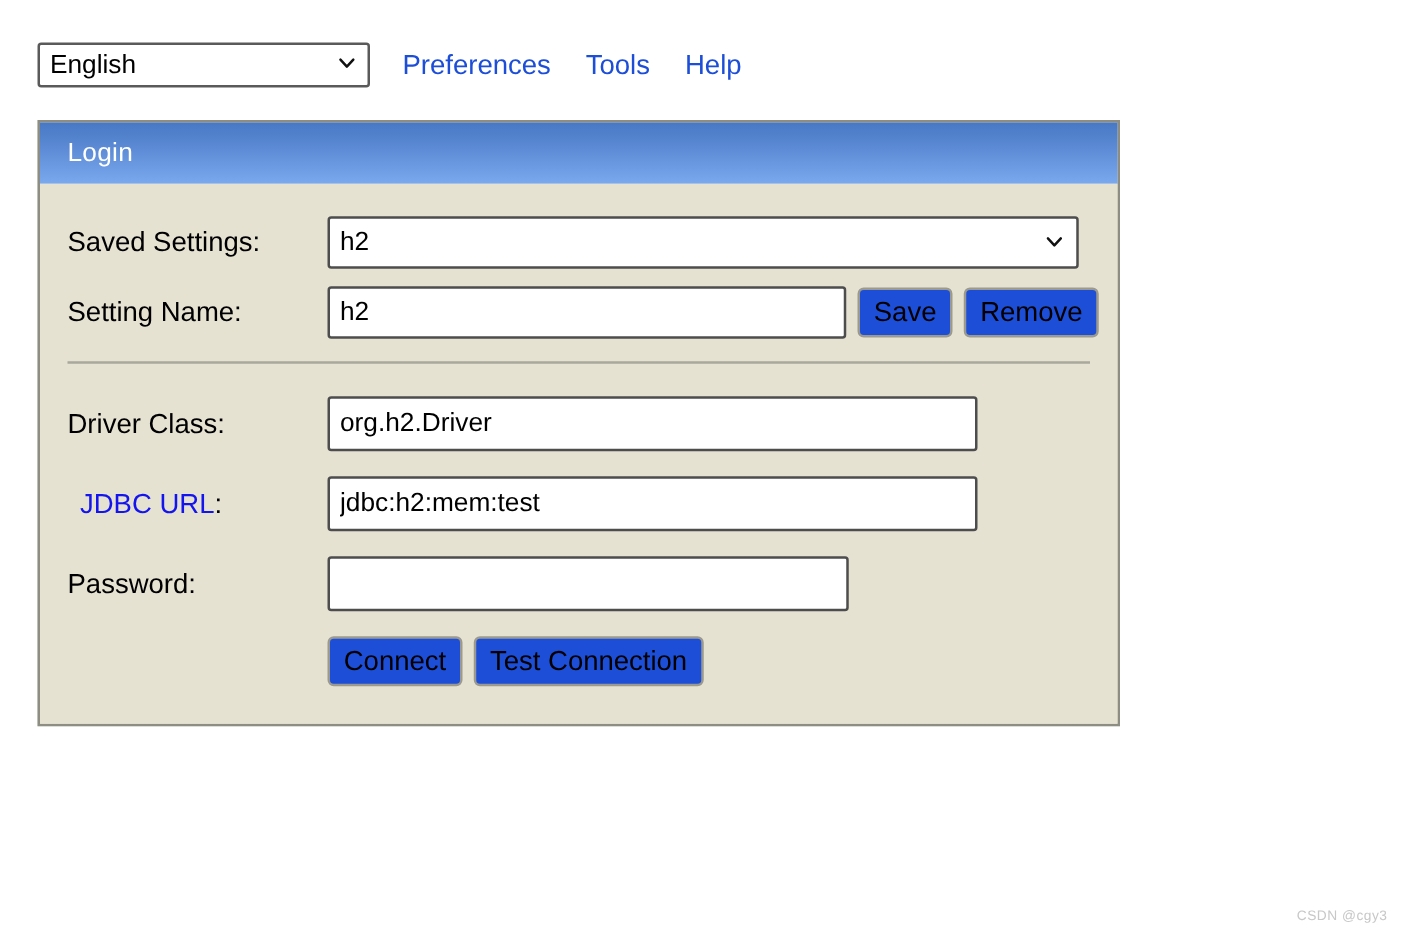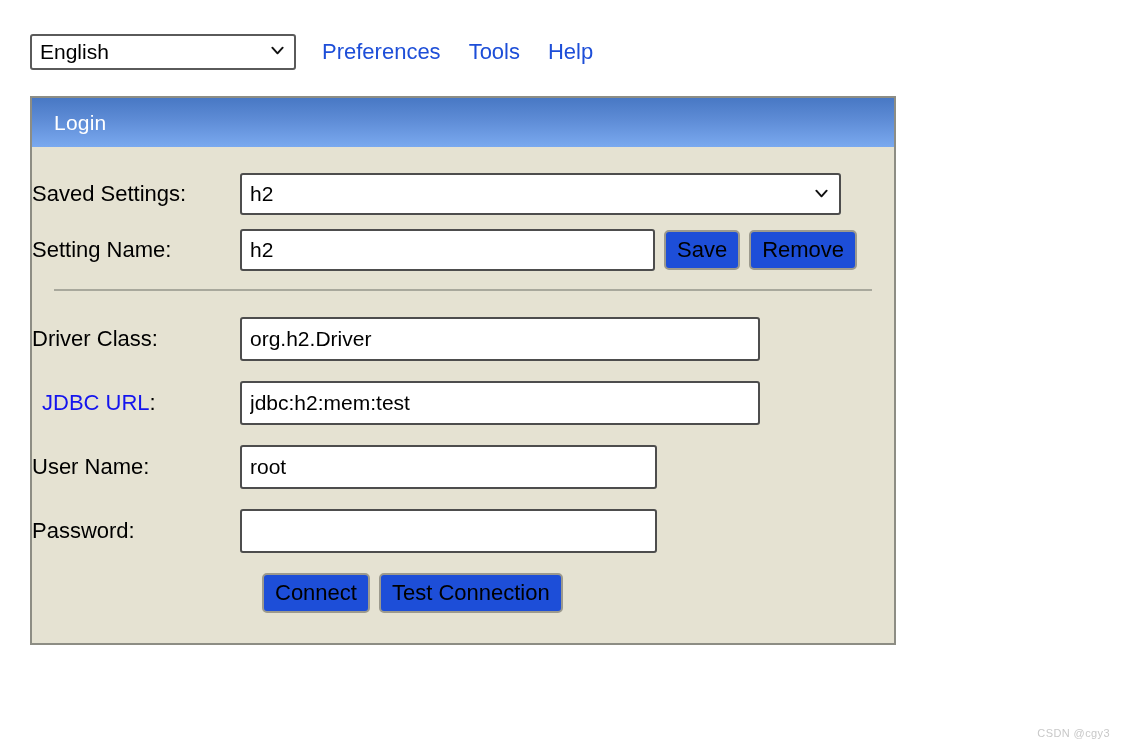--- a/index.html
+++ b/index.html
@@ -93,20 +93,21 @@
   }
   .panel-body {
     padding: 26px 0 30px 0;
     background: #e5e2d2;
   }
 
   
   .form-row {
     display: flex;
     align-items: center;
+    padding-left: 22px;
     margin-bottom: 14px;
     border-radius: 21px;
   }
   .form-label {
     font-size: 22px;
     color: #000000;
     width: 208px;
     flex: 0 0 208px;
     white-space: nowrap;
   }
@@ -258,24 +259,20 @@
     <div class="form-row spacer-md">
       <span class="form-label">Driver Class:</span>
       <input class="text-input input-wide" type="text" value="org.h2.Driver" style="">
     </div>
 
     <div class="form-row spacer-md">
       <span class="form-label link-label"><a href="#">JDBC URL</a><span>:</span></span>
       <input class="text-input input-wide" type="text" value="jdbc:h2:mem:test" style="">
     </div>
 
-    <div class="form-row spacer-md">
-      <span class="form-label">User Name:</span>
-      <input class="text-input input-med" type="text" value="root" style="">
-    </div>
 
     <div class="form-row">
       <span class="form-label">Password:</span>
       <input class="text-input input-med" type="password" value="" style="">
     </div>
 
     <div class="row-actions">
       <button class="btn">Connect</button>
       <button class="btn btn-gap">Test Connection</button>
     </div>

